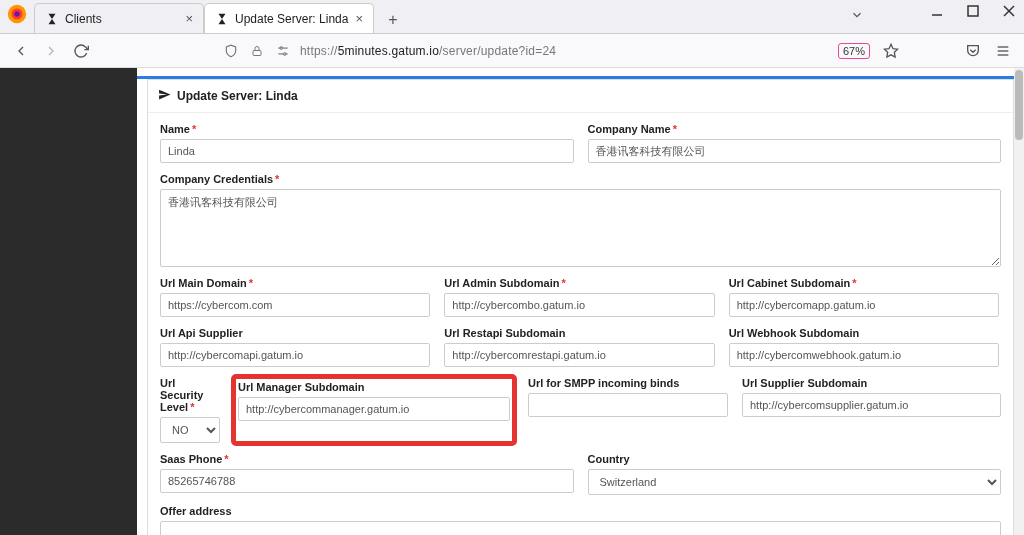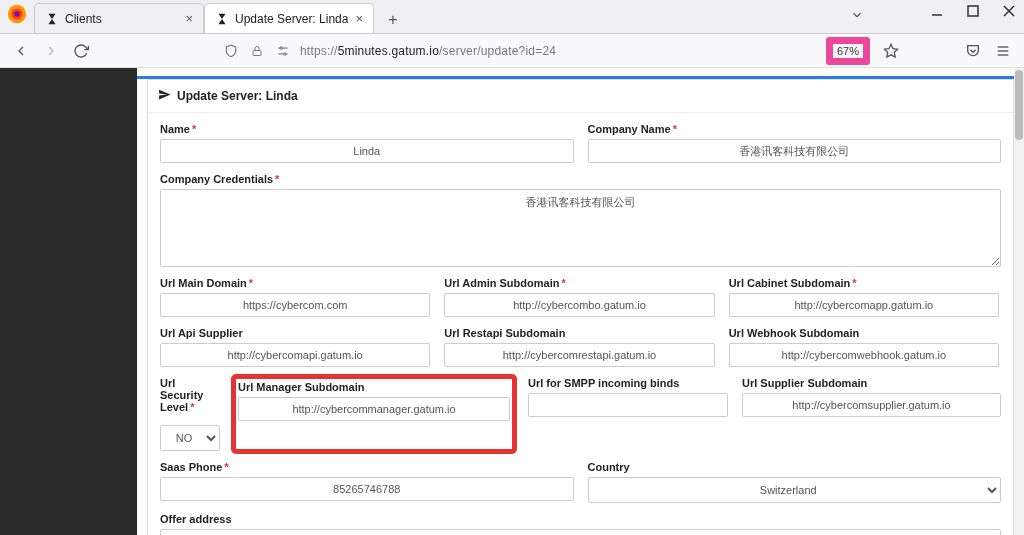--- a/index.html
+++ b/index.html
@@ -14,39 +14,39 @@
   .favicon { width: 14px; height: 14px; display: inline-flex; align-items: center; justify-content: center; }
   .newtab { width: 26px; height: 26px; margin-left: 6px; display: flex; align-items: center; justify-content: center; color: #555; font-size: 16px; }
   .winctrls { position: absolute; right: 8px; top: 4px; display: flex; gap: 22px; color: #333; font-size: 12px; }
   .winctrls span svg, .winctrls span { width:14px; height:14px; display:inline-block; }
   .winchevron { position: absolute; right: 160px; top: 8px; color: #555; }
   .navbar { height: 34px; display: flex; align-items: center; padding: 0 12px; gap: 12px; background:#f9f9fb; border-bottom:1px solid #ddd; }
   .navicon { width: 18px; height: 18px; color: #555; display:flex; align-items:center; justify-content:center; }
   .urlwrap { flex: 0 0 auto; margin-left: 120px; display: flex; align-items: center; gap: 8px; color: #777; font-size: 12px; text-align: center; }
   .urltext { letter-spacing: .2px; }
   .urltext .dark { color: #222; }
-  .zoom { margin-left: auto; font-size: 11px; border:7px solid #ec4899; border-radius:3px; padding:1px 4px; color:#333; }
+  .zoom { margin-left: auto; font-size: 11px; border:1px solid #ec4899; border-radius:3px; padding:1px 4px; color:#333; }
   .star, .pocket, .burger { width:18px; height:18px; color:#555; display:flex; align-items:center; justify-content:center; }
   
   .viewport { flex: 1; display: flex; overflow: hidden; }
   .leftrail { width: 137px; background: #2b2b2b; }
   .page { flex: 1; background: #fff; overflow: auto; position: relative; }
   .blueline { height: 3px; background: #2a7de1; margin-top: 8px; }
   .panel { border: 1px solid #ddd; margin: 0 10px 10px 10px; }
   .panelhead { border-bottom: 1px solid #eee; padding: 8px 10px; font-size: 12px; font-weight: 600; display:flex; align-items:center; gap:6px; color:#222;}
   .panelbody { padding: 10px 12px 20px 12px; }
   .row { display: flex; gap: 14px; margin-bottom: 10px; flex-wrap: wrap; }
   .col { flex: 1 1 0; min-width: 0; display:flex; flex-direction:column; }
   .col.half { flex: 0 0 calc(50% - 7px); }
   label { font-size: 11px; font-weight: 700; color: #222; margin-bottom: 4px; display:block; }
   .req { color: #d33; margin-left: 2px; }
-  input[type=text], textarea, select { width: 100%; border: 1px solid #ccc; border-radius: 2px; padding: 5px 7px; font-size: 11px; color: #555; background:#fff;text-align:center; }
+  input[type=text], textarea, select { width: 100%; border: 1px solid #ccc; border-radius: 2px; padding: 5px 7px; font-size: 11px; color: #555; background:#fff; }
   textarea { height: 78px; resize: both; }
   .thirds .col { flex: 0 0 calc(33.333% - 10px); }
-  .seclevel { flex: 0 0 60px; gap: 8px; }
+  .seclevel { flex: 0 0 60px; }
   .managercol { flex: 0 0 280px; }
   .suppliercol { flex: 1 1 auto; }
   .smppcol { flex: 0 0 200px; }
   .highlight { outline: 5px solid #e53330; outline-offset: -2px; padding: 4px; border-radius:2px; }
   .vscroll { position:absolute; right:0; top:0; bottom:0; width:10px; background:#f1f1f1; }
   .vscroll .thumb { position:absolute; right:1px; top:2px; width:8px; height:70px; background:#bbb; border-radius:4px; }
 </style>
 </head>
 <body>
 

